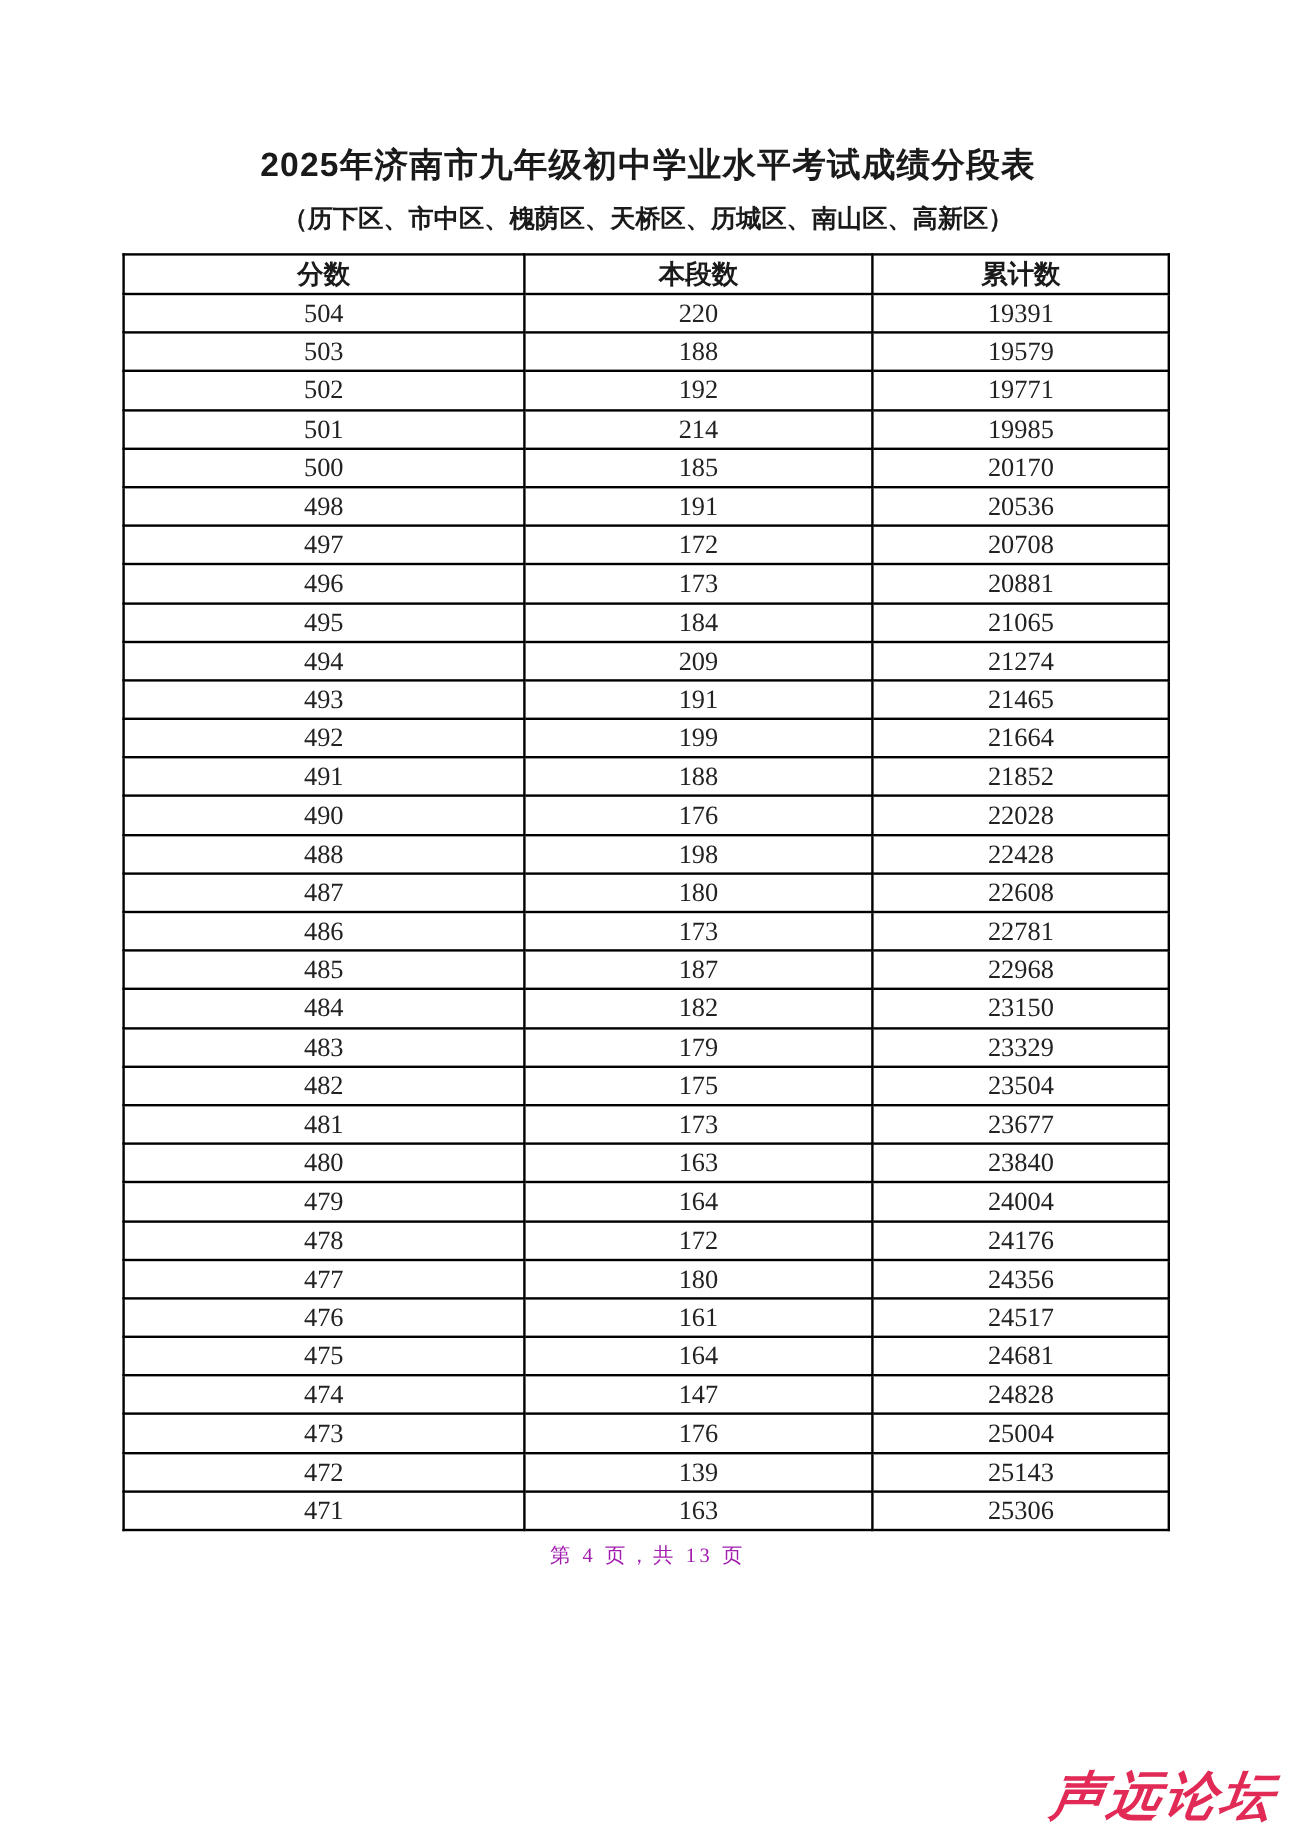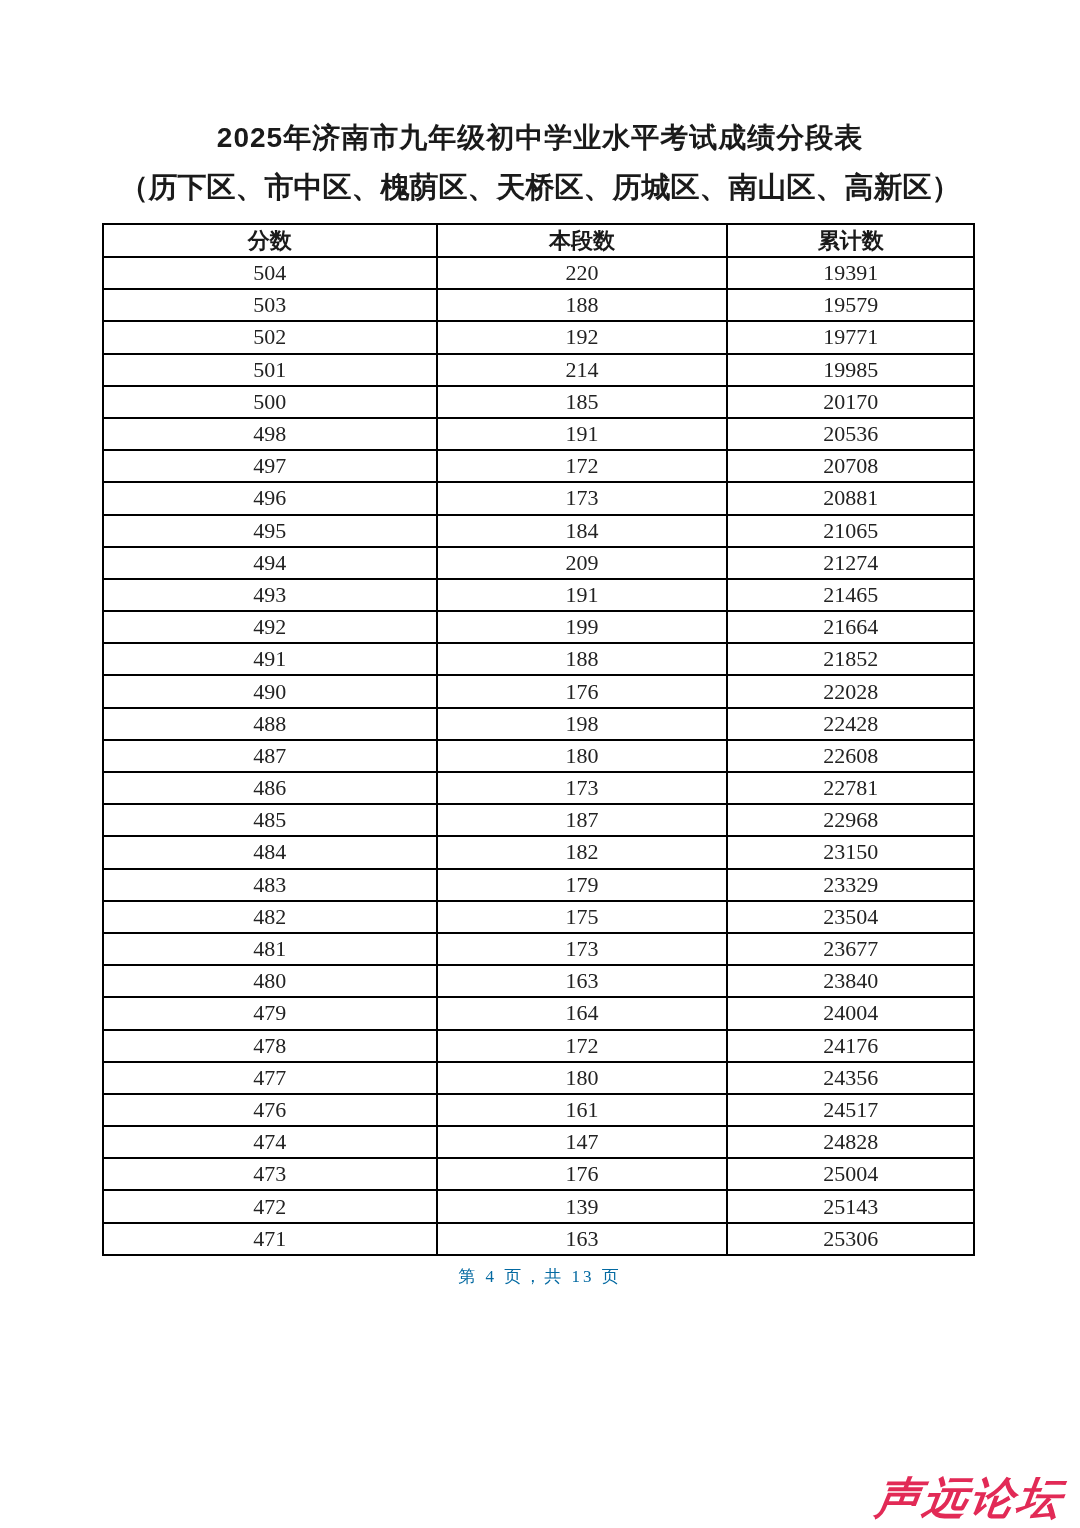--- a/index.html
+++ b/index.html
@@ -10,21 +10,21 @@
     color: #1a1a1a;
     position: relative;
     overflow: hidden;
   }
   .title-block { text-align: center; padding-top: 119px; }
   .title-line1 {
     font-size: 28px; font-weight: 700; margin: 0 0 11px 0;
     letter-spacing: 1px;
   }
   .title-line2 {
-    font-size: 29px; font-weight: 700; margin: 0;
+    font-size: 21px; font-weight: 700; margin: 0;
     letter-spacing: 0px;
   }
   table.score-table {
     border-collapse: collapse;
     table-layout: fixed;
     width: 873px;
     margin: 15px 0 0 102px;
   }
   .score-table col.c1 { width: 38.3%; }
   .score-table col.c2 { width: 33.4%; }
@@ -46,21 +46,21 @@
     height: 30.2px;
     font-size: 22px;
     font-family: "Liberation Serif", serif;
     color: #222222;
   }
   .page-footer {
     text-align: center;
     margin-top: 9px;
     font-size: 17px;
     letter-spacing: 3px;
-    color: #0369a1;
+    color: #a21caf;
     font-family: "Liberation Serif", serif;
   }
   .watermark {
     position: absolute;
     right: 16px;
     bottom: 6px;
     font-size: 44px;
     line-height: 1.1;
     font-weight: 800;
     font-style: italic;
@@ -221,20 +221,25 @@
         <td>477</td>
         <td>180</td>
         <td>24356</td>
       </tr>
       <tr>
         <td>476</td>
         <td>161</td>
         <td>24517</td>
       </tr>
       <tr>
+        <td>475</td>
+        <td>164</td>
+        <td>24681</td>
+      </tr>
+      <tr>
         <td>474</td>
         <td>147</td>
         <td>24828</td>
       </tr>
       <tr>
         <td>473</td>
         <td>176</td>
         <td>25004</td>
       </tr>
       <tr>

